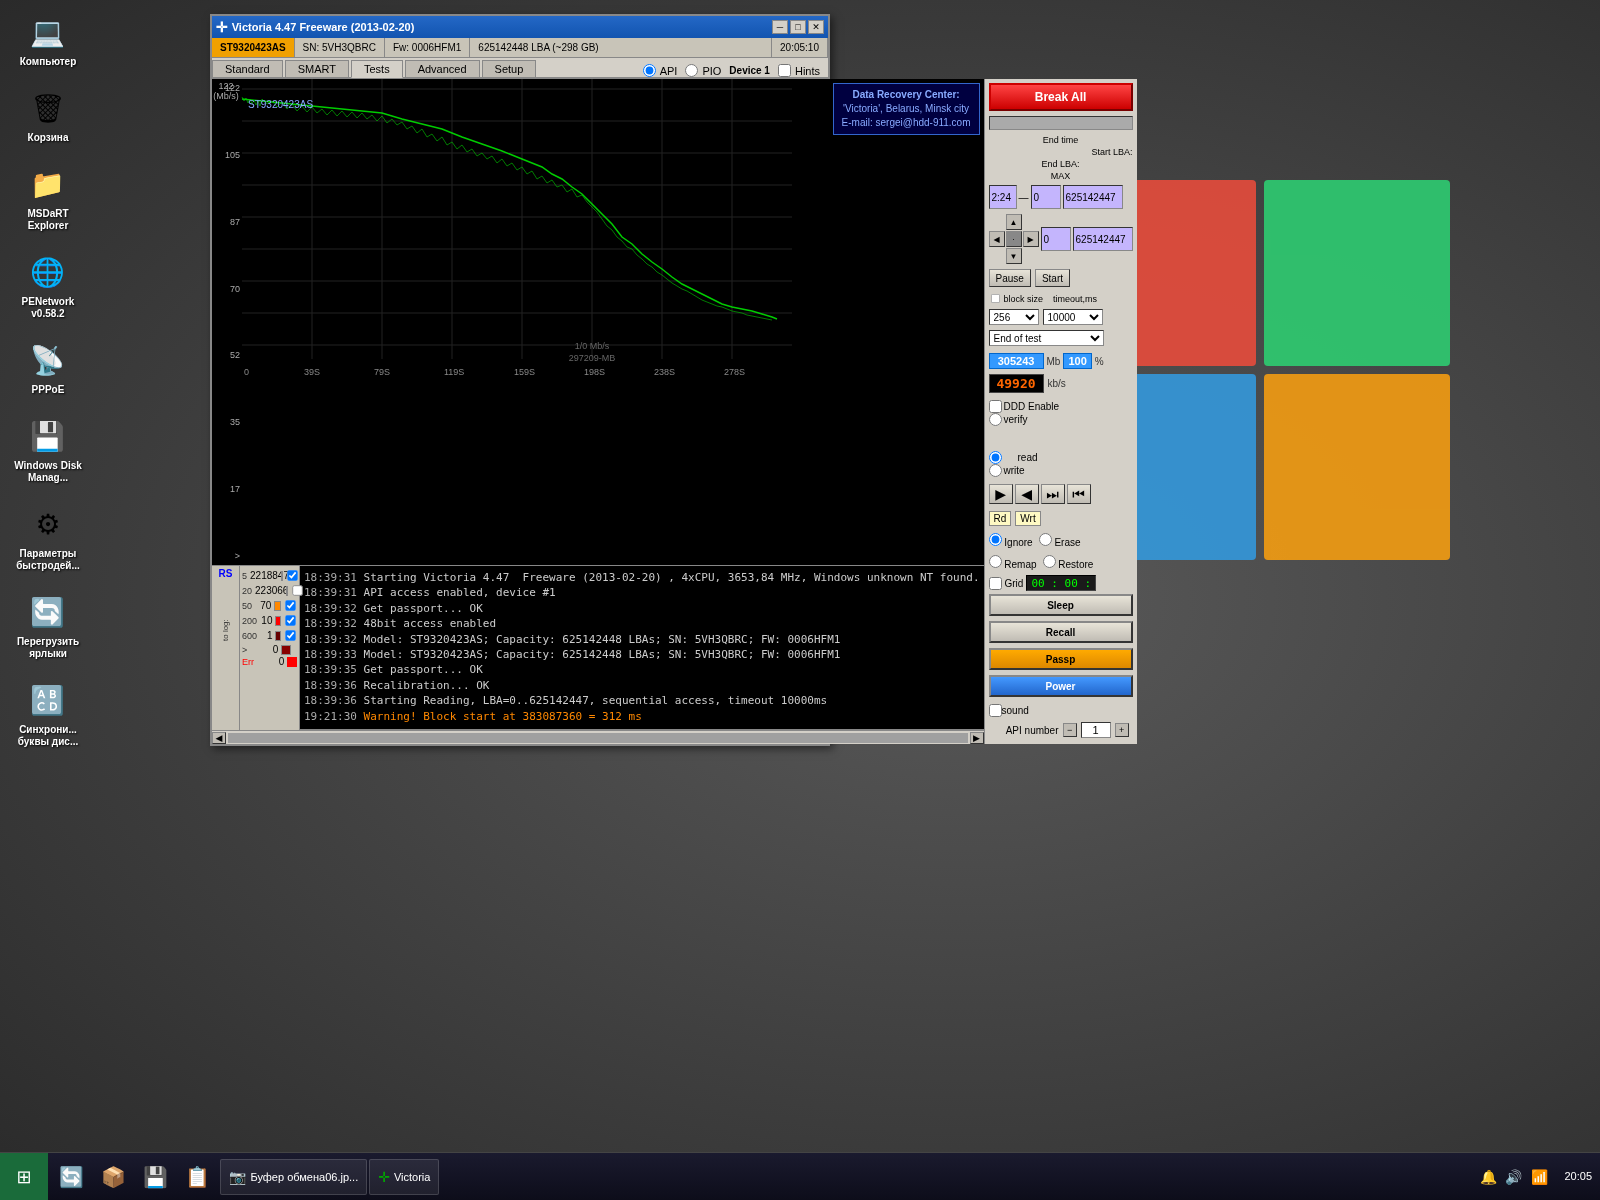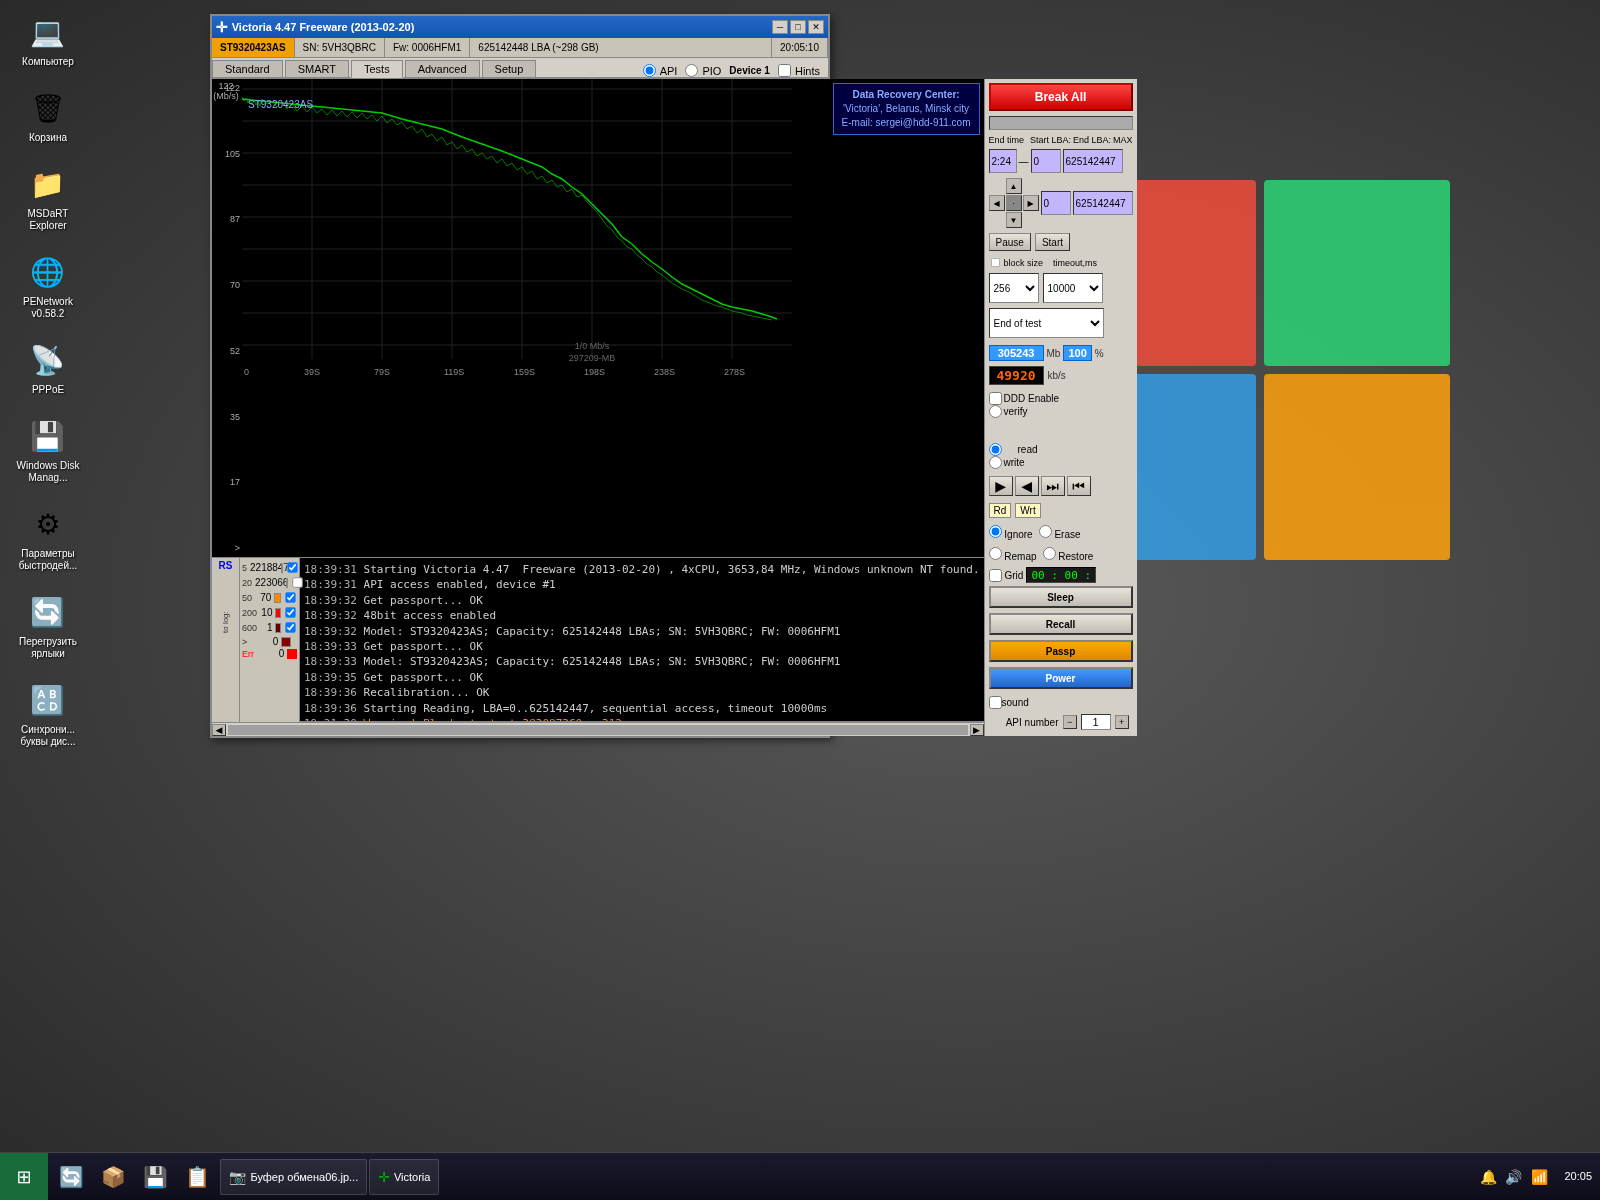--- a/index.html
+++ b/index.html
@@ -145,20 +145,21 @@
       font-size: 28px;
     }
 
     .icon-label {
       color: #fff;
       font-size: 10px;
       text-align: center;
       text-shadow: 1px 1px 2px #000;
       word-break: break-word;
       line-height: 1.2;
+      font-weight: bold;
     }
 
     
     .victoria-window {
       position: absolute;
       top: 14px;
       left: 210px;
       width: 620px;
       background: #d4d0c8;
       border: 2px solid #888;
@@ -417,21 +418,21 @@
       color: #000;
     }
 
     .power-btn {
       background: linear-gradient(to bottom, #4499ff 0%, #2266cc 100%);
       color: #fff;
     }
 
     .select-field {
       font-size: 10px;
-      height: 30px;
+      height: 16px;
       background: #fff;
       border: 1px inset #888;
     }
 
     .nav-buttons {
       display: flex;
       gap: 2px;
       margin: 2px 0;
     }
 
@@ -819,21 +820,20 @@
               <div class="bar-indicator" style="background:#ff0000;border:1px solid #ff0000;"></div>
             </div>
           </div>
 
           <div class="log-area" style="flex:1;">
             <div class="log-line"><span style="color:#aaa;">18:39:31</span><span> Starting Victoria 4.47  Freeware (2013-02-20) , 4xCPU, 3653,84 MHz, Windows unknown NT found.</span></div>
             <div class="log-line"><span style="color:#aaa;">18:39:31</span><span> API access enabled, device #1</span></div>
             <div class="log-line"><span style="color:#aaa;">18:39:32</span><span> Get passport... OK</span></div>
             <div class="log-line"><span style="color:#aaa;">18:39:32</span><span> 48bit access enabled</span></div>
             <div class="log-line"><span style="color:#aaa;">18:39:32</span><span> Model: ST9320423AS; Capacity: 625142448 LBAs; SN: 5VH3QBRC; FW: 0006HFM1</span></div>
-            <div class="log-line"><span style="color:#aaa;">18:39:33</span><span> Get passport... OK</span></div>
             <div class="log-line"><span style="color:#aaa;">18:39:33</span><span> Model: ST9320423AS; Capacity: 625142448 LBAs; SN: 5VH3QBRC; FW: 0006HFM1</span></div>
             <div class="log-line"><span style="color:#aaa;">18:39:35</span><span> Get passport... OK</span></div>
             <div class="log-line"><span style="color:#aaa;">18:39:36</span><span> Recalibration... OK</span></div>
             <div class="log-line"><span style="color:#aaa;">18:39:36</span><span> Starting Reading, LBA=0..625142447, sequential access, timeout 10000ms</span></div>
             <div class="log-line warning"><span style="color:#aaa;">19:21:30</span><span style="color:#ff8800;"> Warning! Block start at 383087360 = 312 ms</span></div>
 
           </div>
         </div>
 
         <div class="log-scrollbar">
@@ -843,21 +843,21 @@
         </div>
 
       </div>
 
       <div class="right-panel">
 
         <button class="break-all-btn">Break All</button>
 
         <div style="height:14px;background:#aaa;border:1px inset #888;margin-bottom:2px;"></div>
 
-        <div style="display:flex;align-items:center;gap:2px;font-size:9px;margin-bottom:1px;">
+        <div style="display:flex;align-items:center;gap:2px;font-size:9px;margin-bottom:1px;flex-direction:column;">
           <span style="font-size:9px;">End time</span>
           <span style="margin-left:auto;font-size:9px;">Start LBA:</span>
           <span style="font-size:9px;">End LBA:</span>
           <span style="font-size:9px;">MAX</span>
         </div>
 
         <div style="display:flex;align-items:center;gap:2px;margin-bottom:2px;">
           <input type="text" class="input-field" style="width: 28px;" value="2:24">
           <span style="font-size:10px;">—</span>
           <input type="text" class="input-field" style="width: 30px;" value="0">

